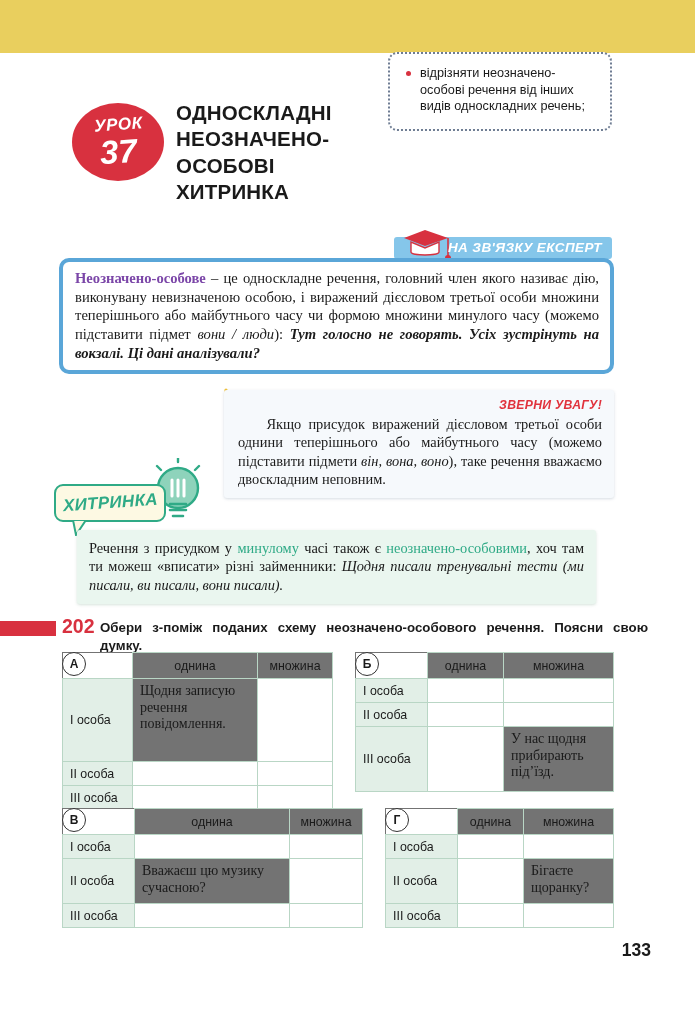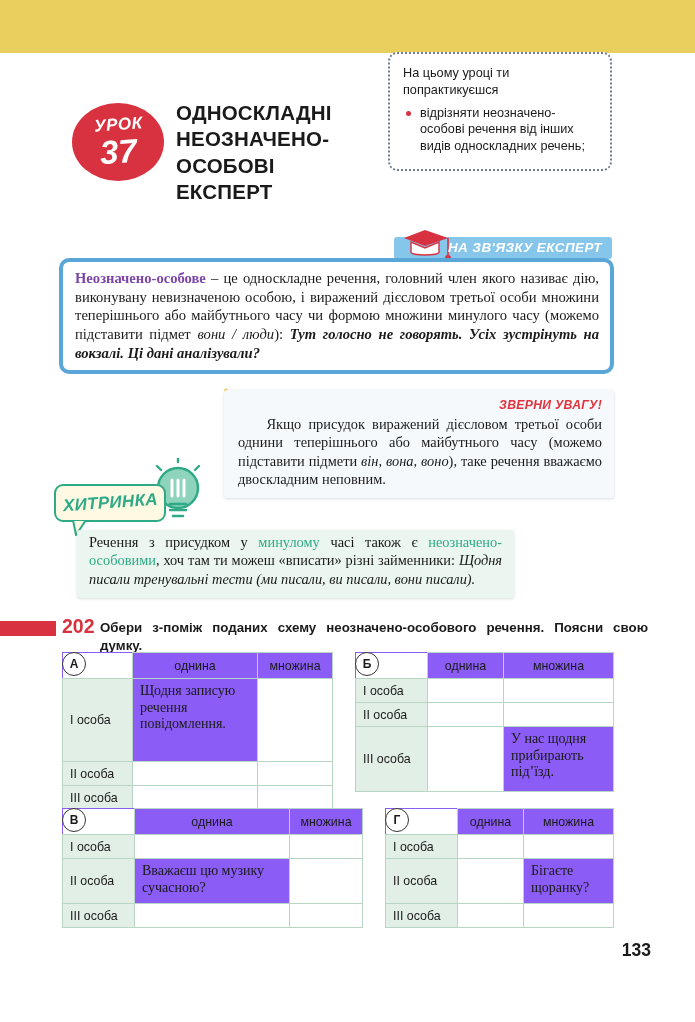--- a/index.html
+++ b/index.html
@@ -177,25 +177,25 @@
   .paperclip {
     position: absolute;
     left: 219px; top: 387px;
     width: 26px; height: 58px;
   }
 
   
   .trick-box {
     position: absolute;
     left: 77px; top: 530px;
-    width: 437px;
+    width: 519px;
     box-sizing: border-box;
     background: #eaf6ef;
     border-radius: 3px;
-    padding: 3px 12px 10px 12px;
+    padding: 9px 12px 10px 12px;
     box-shadow: 0 1px 3px rgba(120,160,135,.30);
   }
   .trick-box p {
     margin: 0;
     font-family: "Liberation Serif", serif;
     font-size: 14.4px;
     line-height: 1.28;
     text-align: justify;
   }
   .t-green { color: #2faa86; }
@@ -269,21 +269,21 @@
     justify-content: center;
     font-size: 12px;
     font-weight: 700;
     color: #1a1a1a;
     background: #fff;
     z-index: 3;
   }
   table.schema {
     border-collapse: collapse;
     table-layout: fixed;
-    background: #8b5cf6;
+    background: #737373;
     padding-left: 8px;
   }
   table.schema td, table.schema th {
     border: 1px solid #b9d6c5;
     font-weight: normal;
     vertical-align: top;
     padding: 3px 6px;
   }
   table.schema th {
     text-align: center;
@@ -327,24 +327,23 @@
 </head>
 <body>
 
 <div class="top-band"></div>
 
 <div class="lesson-badge">
   <div class="lb-word">УРОК</div>
   <div class="lb-num">37</div>
 </div>
 
-<div class="lesson-title">ОДНОСКЛАДНІ НЕОЗНАЧЕНО-ОСОБОВІ ЕКСПЕРТ</div>
+<div class="lesson-title">ОДНОСКЛАДНІ НЕОЗНАЧЕНО-ОСОБОВІ ХИТРИНКА</div>
 
 <div class="objectives">
-  <div class="obj-intro">На цьому уроці ти попрактикуєшся</div>
   <ul>
     <li>
       <span class="dot"></span>
       <span>відрізняти неозначено-особові речення від інших видів односкладних речень;</span>
     </li>
   </ul>
 </div>
 
 <div class="expert-banner">
   <svg class="grad-cap" viewBox="0 0 52 40">

